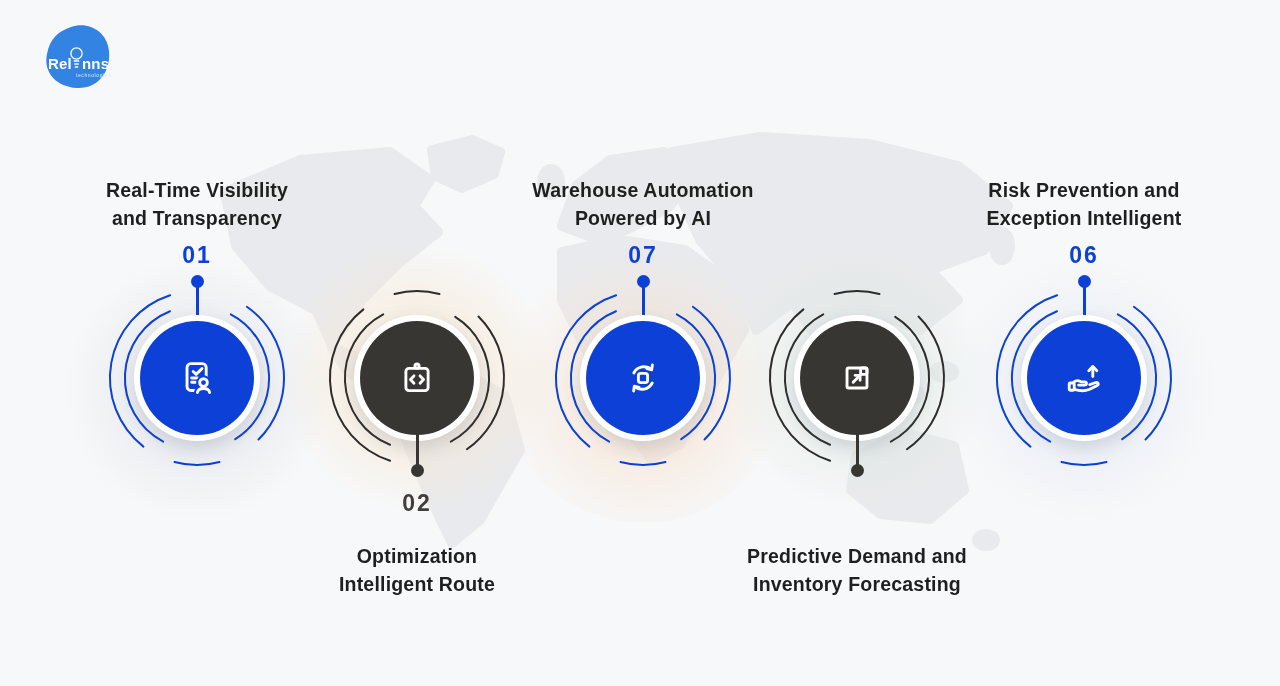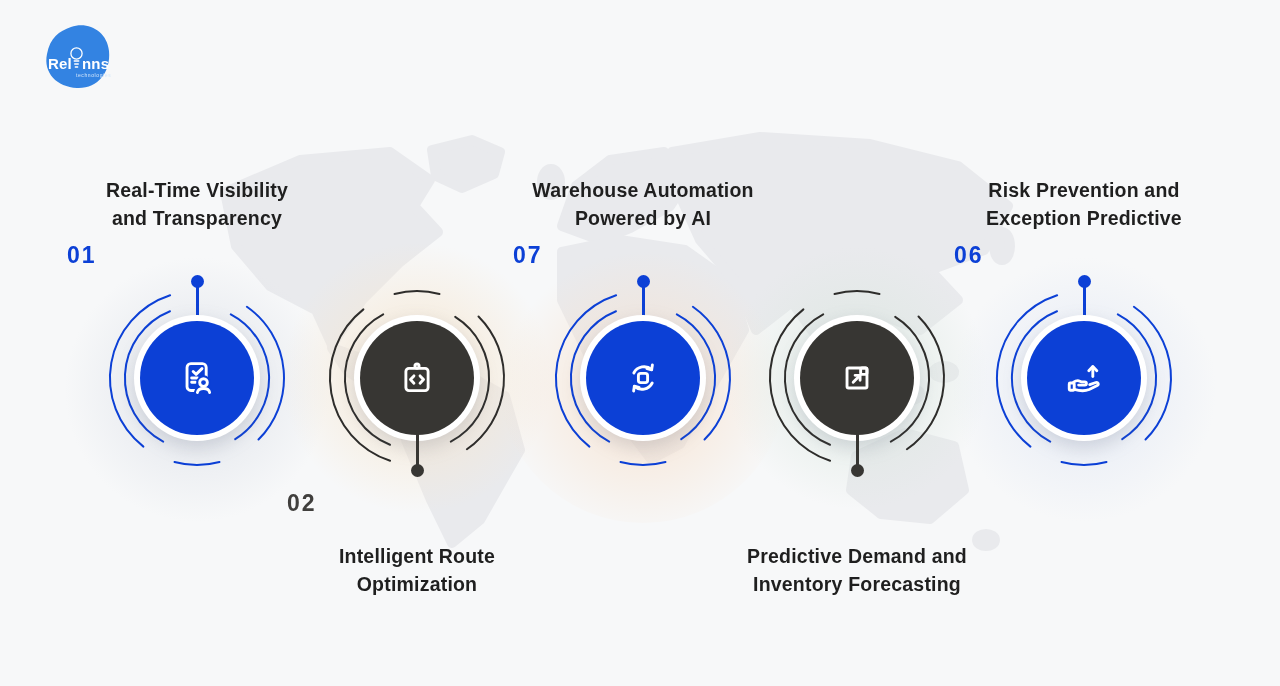--- a/index.html
+++ b/index.html
@@ -23,21 +23,21 @@
 
   .title{
     position:absolute;left:-25px;width:310px;text-align:center;
     font-size:19.5px;line-height:28px;font-weight:700;
     color:var(--title-text,#1f1f1f);letter-spacing:.2px;
   }
   .step.top .title{top:16px;}
   .step.bottom .title{top:382px;}
 
   .number{
-    position:absolute;left:0;width:260px;
+    position:absolute;left:0;width:260px;text-align:center;
     font-size:23px;line-height:22px;font-weight:700;letter-spacing:2px;
   }
   .step.top .number{top:84px;color:var(--accent-blue,#0c40d6);}
   .step.bottom .number{top:332px;color:var(--number-dark,#403f3d);}
 
   .line{position:absolute;left:128.5px;width:3px;border-radius:2px;}
   .step.top .line{top:121px;height:42px;background:var(--accent-blue,#0c40d6);}
   .step.bottom .line{top:273px;height:38px;background:var(--dark,#37363 3);background:var(--dark,#373633);}
 
   .dot{position:absolute;left:123.5px;width:13px;height:13px;border-radius:50%;}
@@ -155,22 +155,22 @@
   <svg class="icon" width="46" height="46" viewBox="0 0 24 24">
     <rect x="6.2" y="7" width="11.6" height="11.6" rx="1.6"></rect>
     <circle cx="12" cy="5.8" r="1.1"></circle>
     <path d="M10.4 10.9 L8.6 12.8 L10.4 14.7"></path>
     <path d="M13.6 10.9 L15.4 12.8 L13.6 14.7"></path>
   </svg>
   <div class="line"></div>
   <div class="dot"></div>
   <div class="number">02</div>
   <div class="title">
+    <div>Optimization</div>
     <div>Intelligent Route</div>
-    <div>Optimization</div>
   </div>
 </div>
 
 <div class="step top" id="step3">
   <div class="title">
     <div>Warehouse Automation</div>
     <div>Powered by AI</div>
   </div>
   <div class="number">07</div>
   <div class="dot"></div>
@@ -223,21 +223,21 @@
   <div class="dot"></div>
   <div class="title">
     <div>Predictive Demand and</div>
     <div>Inventory Forecasting</div>
   </div>
 </div>
 
 <div class="step top" id="step5">
   <div class="title">
     <div>Risk Prevention and</div>
-    <div>Exception Predictive</div>
+    <div>Exception Intelligent</div>
   </div>
   <div class="number">06</div>
   <div class="dot"></div>
   <div class="line"></div>
   <div class="glow g5"></div>
   <svg class="rings" width="200" height="200" viewBox="0 0 200 200">
     <g>
       <path class="arc" d="M133.8 36.4 A72 72 0 0 1 138.2 161.1"></path>
       <path class="arc" d="M73 33.2 A72 72 0 0 0 66.2 163.6"></path>
       <path class="arc" d="M149.9 28.7 A87 87 0 0 1 161.5 161.5"></path>

